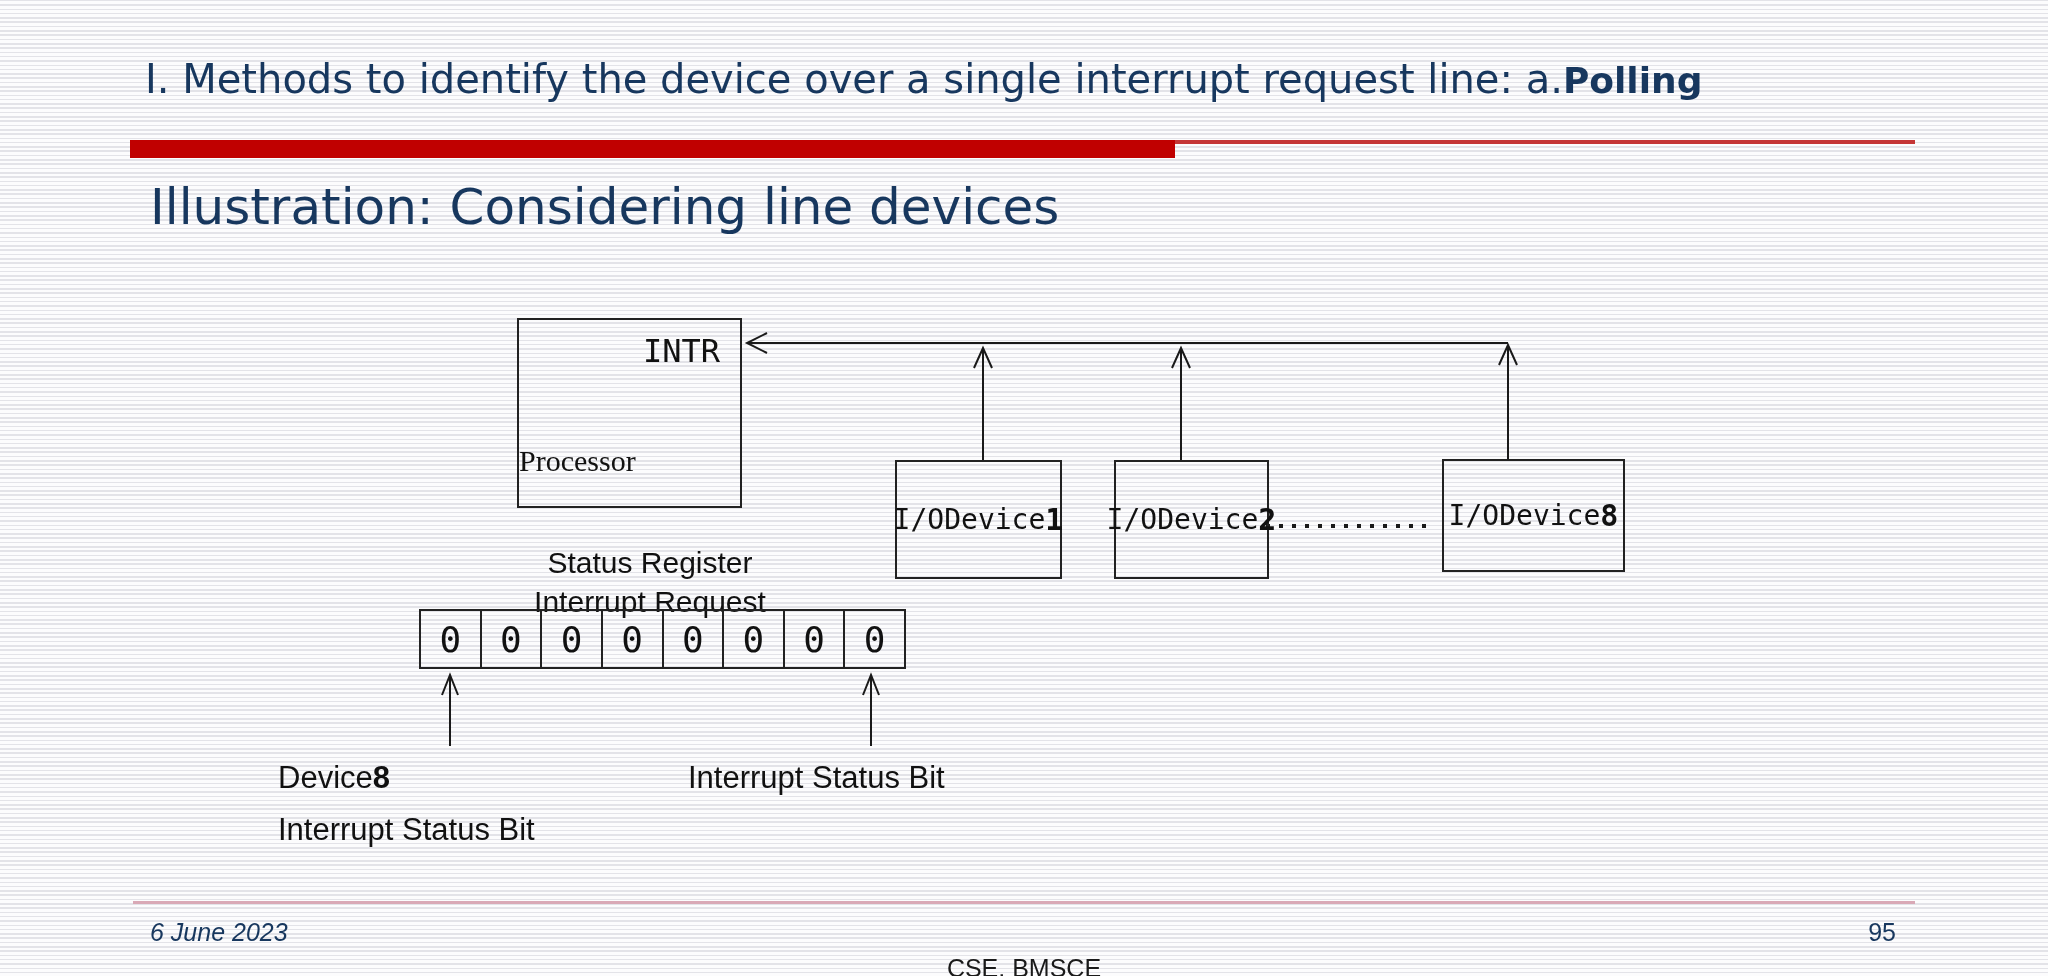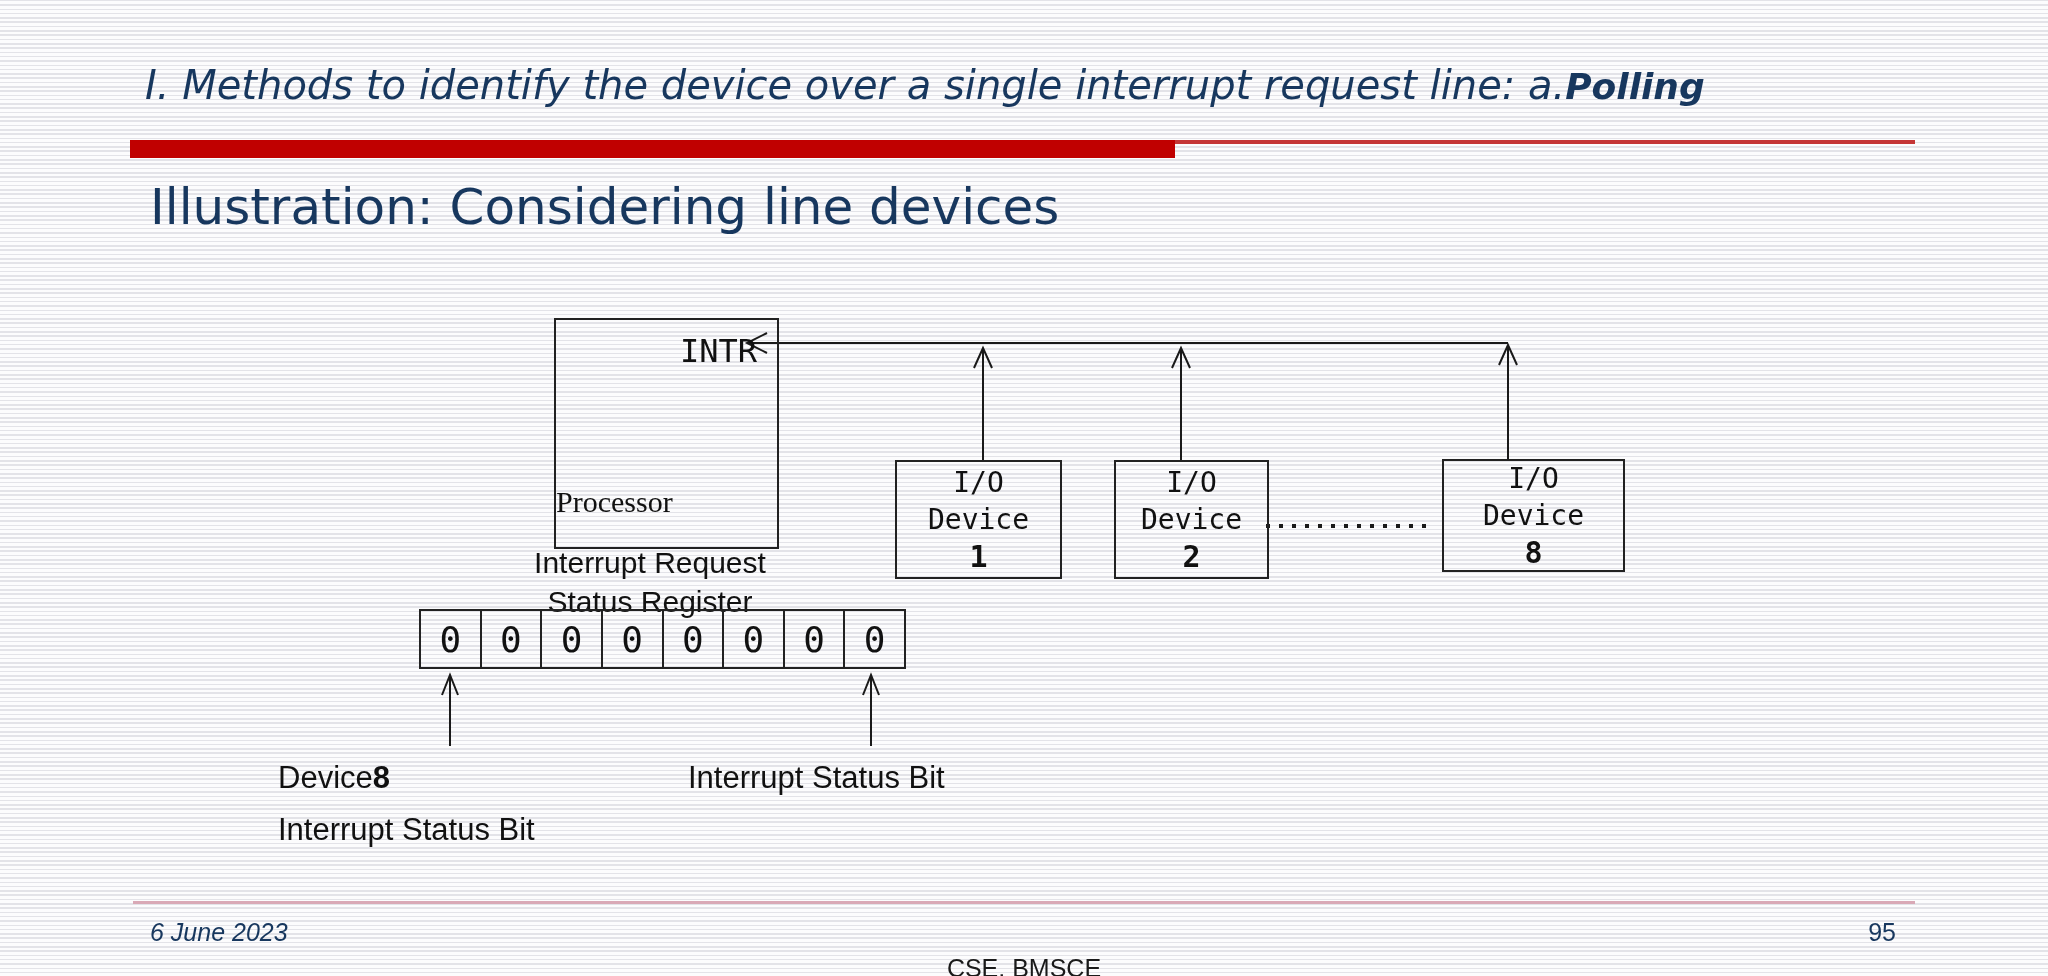--- a/index.html
+++ b/index.html
@@ -8,48 +8,48 @@
     position:relative;width:2048px;height:976px;
     background:
       repeating-linear-gradient(to bottom,
         #e3e3e8 0px, #e3e3e8 1.5px,
         #fcfcfd 1.5px, #fcfcfd 4.3px);
     font-family:"Liberation Sans", sans-serif;
     color:#111;
   }
   
   .title{
-    position:absolute;left:145px;top:62px;white-space:nowrap;
+    position:absolute;left:145px;top:56px;white-space:nowrap;
     font-family:"DejaVu Sans", sans-serif;
-    font-size:40px;color:#17375E;letter-spacing:0px;font-style:italic;
+    font-size:40px;color:#17375E;letter-spacing:0px;
   }
   .title .bold-part{font-weight:bold;font-size:36px;}
   .accent-bar{position:absolute;left:130px;top:140px;width:1045px;height:18px;background:#C00000;}
   .accent-line{position:absolute;left:1175px;top:140px;width:740px;height:4px;background:#C53636;}
   .subtitle{
     position:absolute;left:150px;top:178px;white-space:nowrap;
     font-family:"DejaVu Sans", sans-serif;
     font-size:50px;color:#17375E;
   }
   
   .srl-label{
     position:absolute;left:845px;top:283px;white-space:nowrap;
     font-size:40px;color:#111;
   }
   .dbox{position:absolute;border:2px solid #222;box-sizing:border-box;background:transparent;}
-  .processor-box{left:517px;top:318px;width:225px;height:231px;margin-left:37px;}
+  .processor-box{left:517px;top:318px;width:225px;height:190px;}
   .intr-label{
     position:absolute;top:12px;right:20px;
     font-family:"DejaVu Sans Mono", monospace;font-size:32px;color:#111;
   }
   .proc-label{
     position:absolute;bottom:28px;left:0;width:100%;text-align:left;
     font-family:Liberation Serif, serif;font-size:30px;color:#111;
   }
-  .device-box{display:flex;flex-direction:column;align-items:center;justify-content:center;
+  .device-box{display:flex;align-items:center;justify-content:center;
     font-family:"DejaVu Sans Mono", monospace;font-size:28px;line-height:37px;color:#111;text-align:center;}
   .device-box .dev-num{font-weight:bold;font-size:30px;}
   .device-1{left:895px;top:460px;width:167px;height:119px;}
   .device-2{left:1114px;top:460px;width:155px;height:119px;}
   .device-8{left:1442px;top:459px;width:183px;height:113px;}
   .reg-label{
     position:absolute;left:450px;top:543px;width:400px;text-align:center;
     font-size:30px;line-height:39px;color:#111;
   }
   .register{
@@ -131,22 +131,22 @@
     <div class="dev-num">2</div>
   </div>
 
   <div class="dbox device-box device-8">
     <div>I/O</div>
     <div>Device</div>
     <div class="dev-num">8</div>
   </div>
 
   <div class="reg-label">
+    <div>Status Register</div>
     <div>Interrupt Request</div>
-    <div>Status Register</div>
   </div>
 
   <div class="register">
     <div class="bit-cell">0</div>
     <div class="bit-cell">0</div>
     <div class="bit-cell">0</div>
     <div class="bit-cell">0</div>
     <div class="bit-cell">0</div>
     <div class="bit-cell">0</div>
     <div class="bit-cell">0</div>

